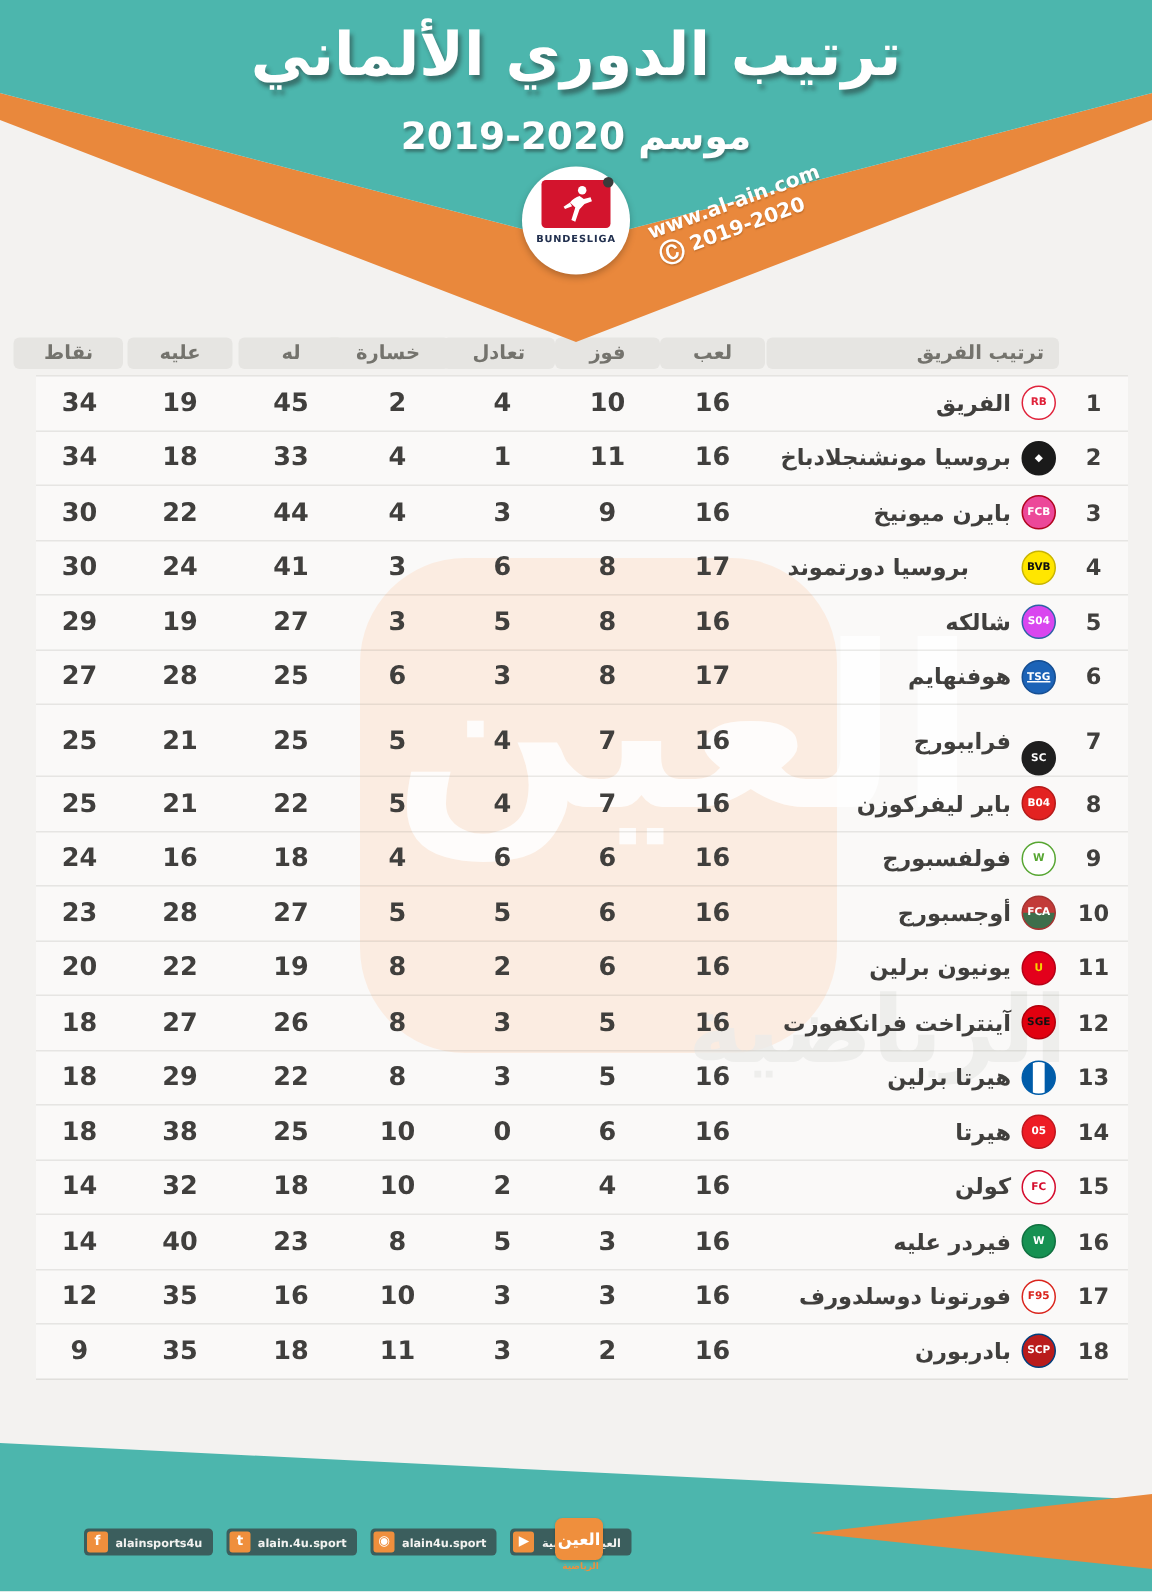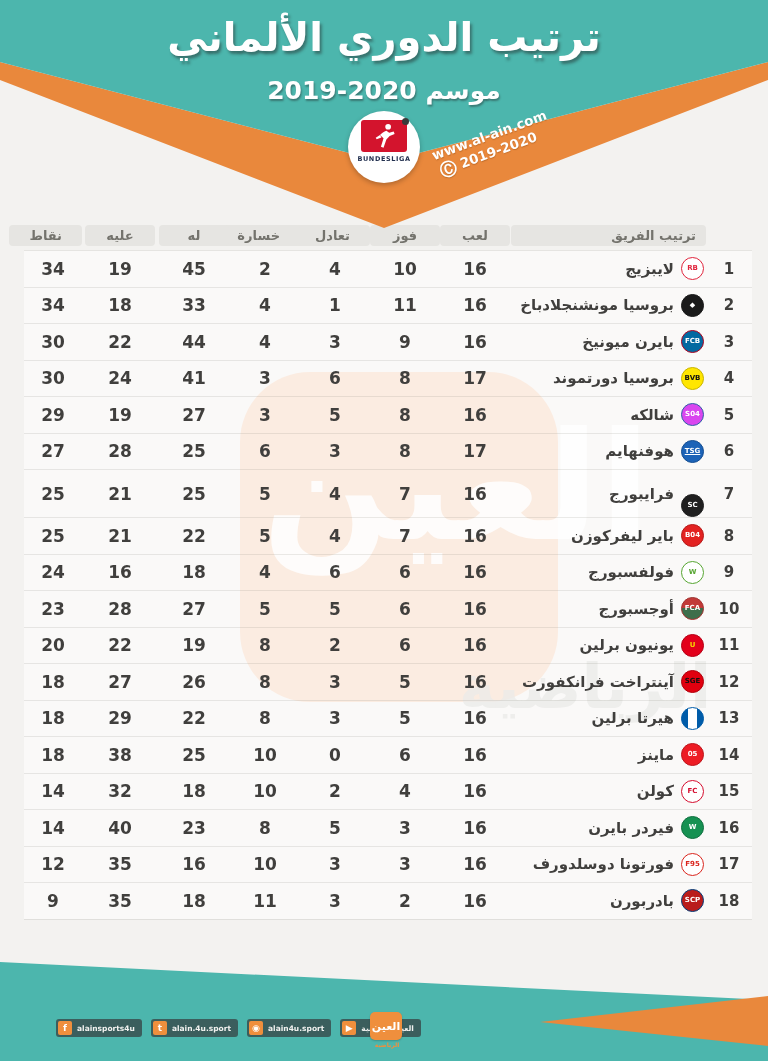--- a/index.html
+++ b/index.html
@@ -167,21 +167,21 @@
       <th><span class="pill">عليه</span></th>
       <th><span class="pill">نقاط</span></th>
     </tr>
   </thead>
   <tbody>
   <tr>
     <td class="td-rank">1</td>
     <td class="td-team">
       <span class="team-inner">
         <span class="crest" style="background: rgb(255, 255, 255); color: rgb(224, 36, 60); border-color: rgb(224, 36, 60);">RB</span>
-        <span class="tname">لايبزيج</span>
+        <span class="tname">الفريق</span>
       </span>
     </td>
     <td class="num">16</td>
     <td class="num">10</td>
     <td class="num">4</td>
     <td class="num">2</td>
     <td class="num">45</td>
     <td class="num">19</td>
     <td class="num">34</td>
   </tr>
@@ -200,38 +200,38 @@
     <td class="num">4</td>
     <td class="num">33</td>
     <td class="num">18</td>
     <td class="num">34</td>
   </tr>
 
   <tr>
     <td class="td-rank">3</td>
     <td class="td-team">
       <span class="team-inner">
-        <span class="crest" style="background: #0369a1; color: rgb(255, 255, 255); border-color: rgb(177, 4, 31);">FCB</span>
+        <span class="crest" style="background: #ec4899; color: rgb(255, 255, 255); border-color: rgb(177, 4, 31);">FCB</span>
         <span class="tname">بايرن ميونيخ</span>
       </span>
     </td>
     <td class="num">16</td>
     <td class="num">9</td>
     <td class="num">3</td>
     <td class="num">4</td>
     <td class="num">44</td>
     <td class="num">22</td>
     <td class="num">30</td>
   </tr>
 
   <tr>
     <td class="td-rank">4</td>
     <td class="td-team">
       <span class="team-inner">
-        <span class="crest" style="background: rgb(255, 230, 0); color: rgb(17, 17, 17); border-color: rgb(201, 180, 0);">BVB</span>
+        <span class="crest" style="background: rgb(255, 230, 0); color: rgb(17, 17, 17); border-color: rgb(201, 180, 0); margin-left: 28px;">BVB</span>
         <span class="tname">بروسيا دورتموند</span>
       </span>
     </td>
     <td class="num">17</td>
     <td class="num">8</td>
     <td class="num">6</td>
     <td class="num">3</td>
     <td class="num">41</td>
     <td class="num">24</td>
     <td class="num">30</td>
@@ -388,21 +388,21 @@
     <td class="num">22</td>
     <td class="num">29</td>
     <td class="num">18</td>
   </tr>
 
   <tr>
     <td class="td-rank">14</td>
     <td class="td-team">
       <span class="team-inner">
         <span class="crest" style="background: rgb(237, 28, 36); color: rgb(255, 255, 255); border-color: rgb(189, 22, 28);">05</span>
-        <span class="tname">ماينز</span>
+        <span class="tname">هيرتا</span>
       </span>
     </td>
     <td class="num">16</td>
     <td class="num">6</td>
     <td class="num">0</td>
     <td class="num">10</td>
     <td class="num">25</td>
     <td class="num">38</td>
     <td class="num">18</td>
   </tr>
@@ -422,21 +422,21 @@
     <td class="num">18</td>
     <td class="num">32</td>
     <td class="num">14</td>
   </tr>
 
   <tr>
     <td class="td-rank">16</td>
     <td class="td-team">
       <span class="team-inner">
         <span class="crest" style="background: rgb(22, 145, 82); color: rgb(255, 255, 255); border-color: rgb(16, 112, 64);">W</span>
-        <span class="tname">فيردر بايرن</span>
+        <span class="tname">فيردر عليه</span>
       </span>
     </td>
     <td class="num">16</td>
     <td class="num">3</td>
     <td class="num">5</td>
     <td class="num">8</td>
     <td class="num">23</td>
     <td class="num">40</td>
     <td class="num">14</td>
   </tr>

